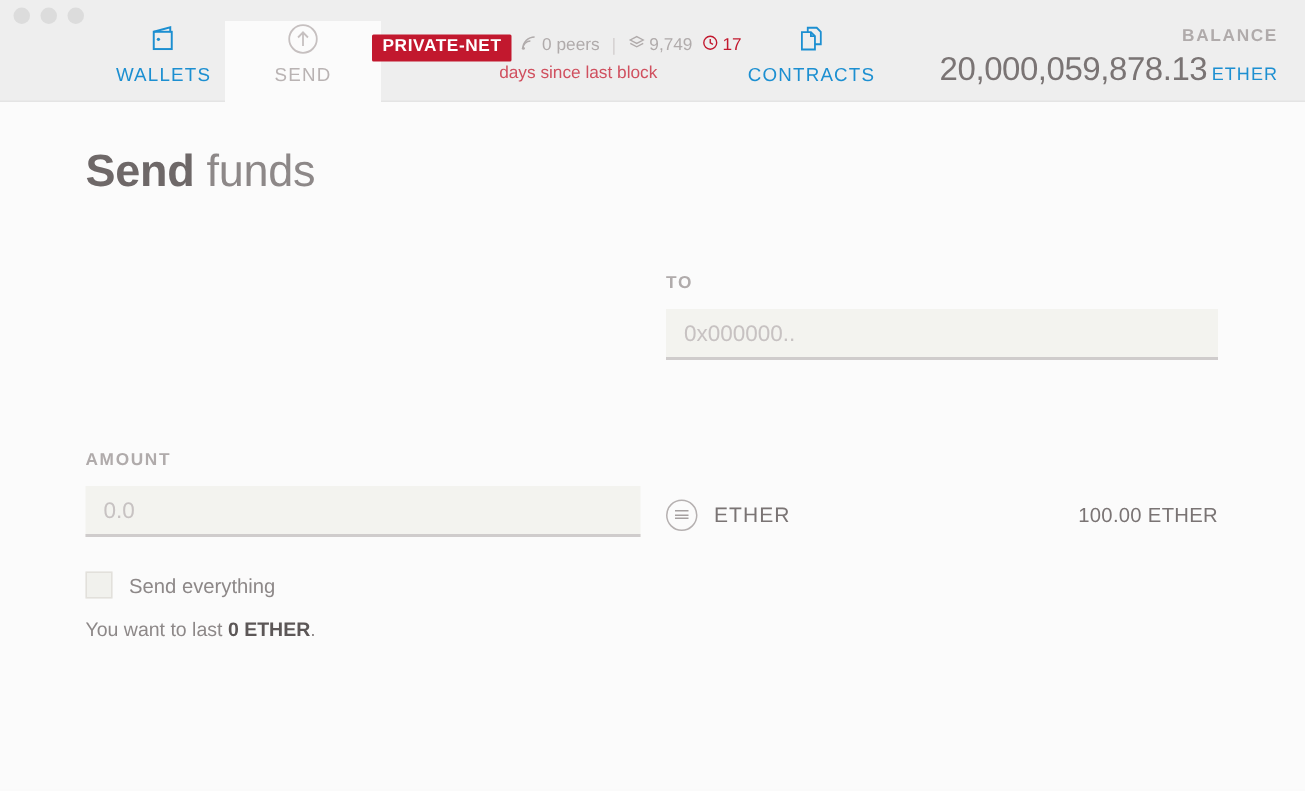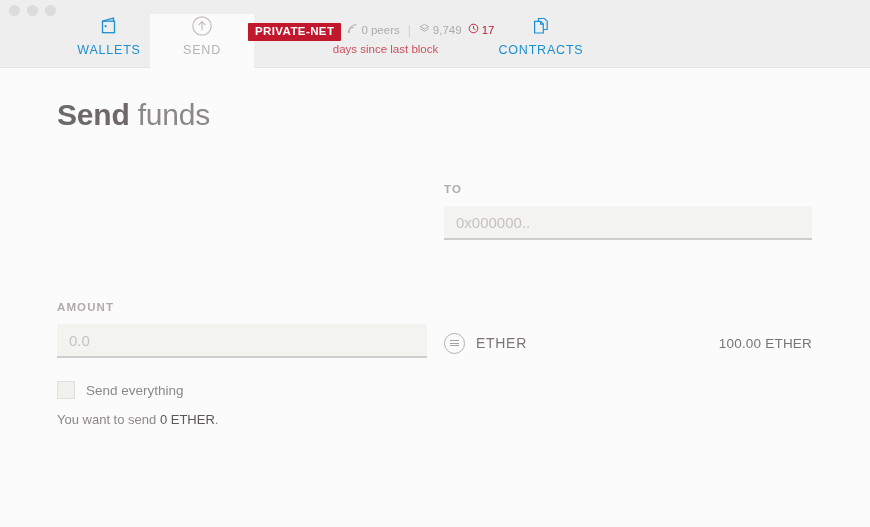--- a/index.html
+++ b/index.html
@@ -312,21 +312,21 @@
     font-size: 13.5px;
     color: #8d8888;
   }
 
   .summary-line {
     margin-top: 13px;
     font-size: 13px;
     color: #8d8888;
   }
   .summary-line .bold {
-    font-weight: 400;
+    font-weight: 700;
     color: #5c5757;
   }
 </style>
 </head>
 <body>
 
 <div class="app-window">
 
   <div class="header">
 
@@ -403,20 +403,26 @@
         <span class="tab-icon">
           <svg width="22" height="21" viewBox="0 0 22 21">
             <path d="M8.5 2.5 L14.5 2.5 L17.2 5.2 L17.2 13.5 L8.5 13.5 Z" fill="none" stroke="#1c8fd1" stroke-width="1.2"></path>
             <path d="M4.6 5.4 L10.6 5.4 L13.3 8.1 L13.3 17 L4.6 17 Z" fill="#eeeeee" stroke="#1c8fd1" stroke-width="1.2"></path>
             <path d="M10.6 5.4 L10.6 8.1 L13.3 8.1" fill="none" stroke="#1c8fd1" stroke-width="1.2"></path>
           </svg>
         </span>
         <span class="tab-label">CONTRACTS</span>
       </div>
 
+      <div class="balance-block">
+        <div class="balance-label">BALANCE</div>
+        <div class="balance-value-row">
+          <span class="balance-amount">20,000,059,878.13</span><span class="balance-unit">ETHER</span>
+        </div>
+      </div>
 
     </div>
   </div>
 
   <div class="content">
 
     <div class="page-title">
       <span class="strong">Send</span><span class="light"> funds</span>
     </div>
 
@@ -436,21 +442,21 @@
 
         <div class="col-left">
           <div class="field-label">AMOUNT</div>
           <input class="input-box" type="text" placeholder="0.0" style="">
 
           <div class="checkbox-row">
             <span class="checkbox"></span>
             <span class="checkbox-label">Send everything</span>
           </div>
 
-          <div class="summary-line"><span>You want to send </span><span class="bold">0 ETHER</span><span>.</span></div>
+          <div class="summary-line"><span>You want to last </span><span class="bold">0 ETHER</span><span>.</span></div>
         </div>
 
         <div class="col-right" style="top:25px;">
           <div class="unit-selector">
             <span class="unit-circle">
               <span class="unit-lines">
                   <div></div>
                   <div></div>
                   <div></div>
                 </span>

